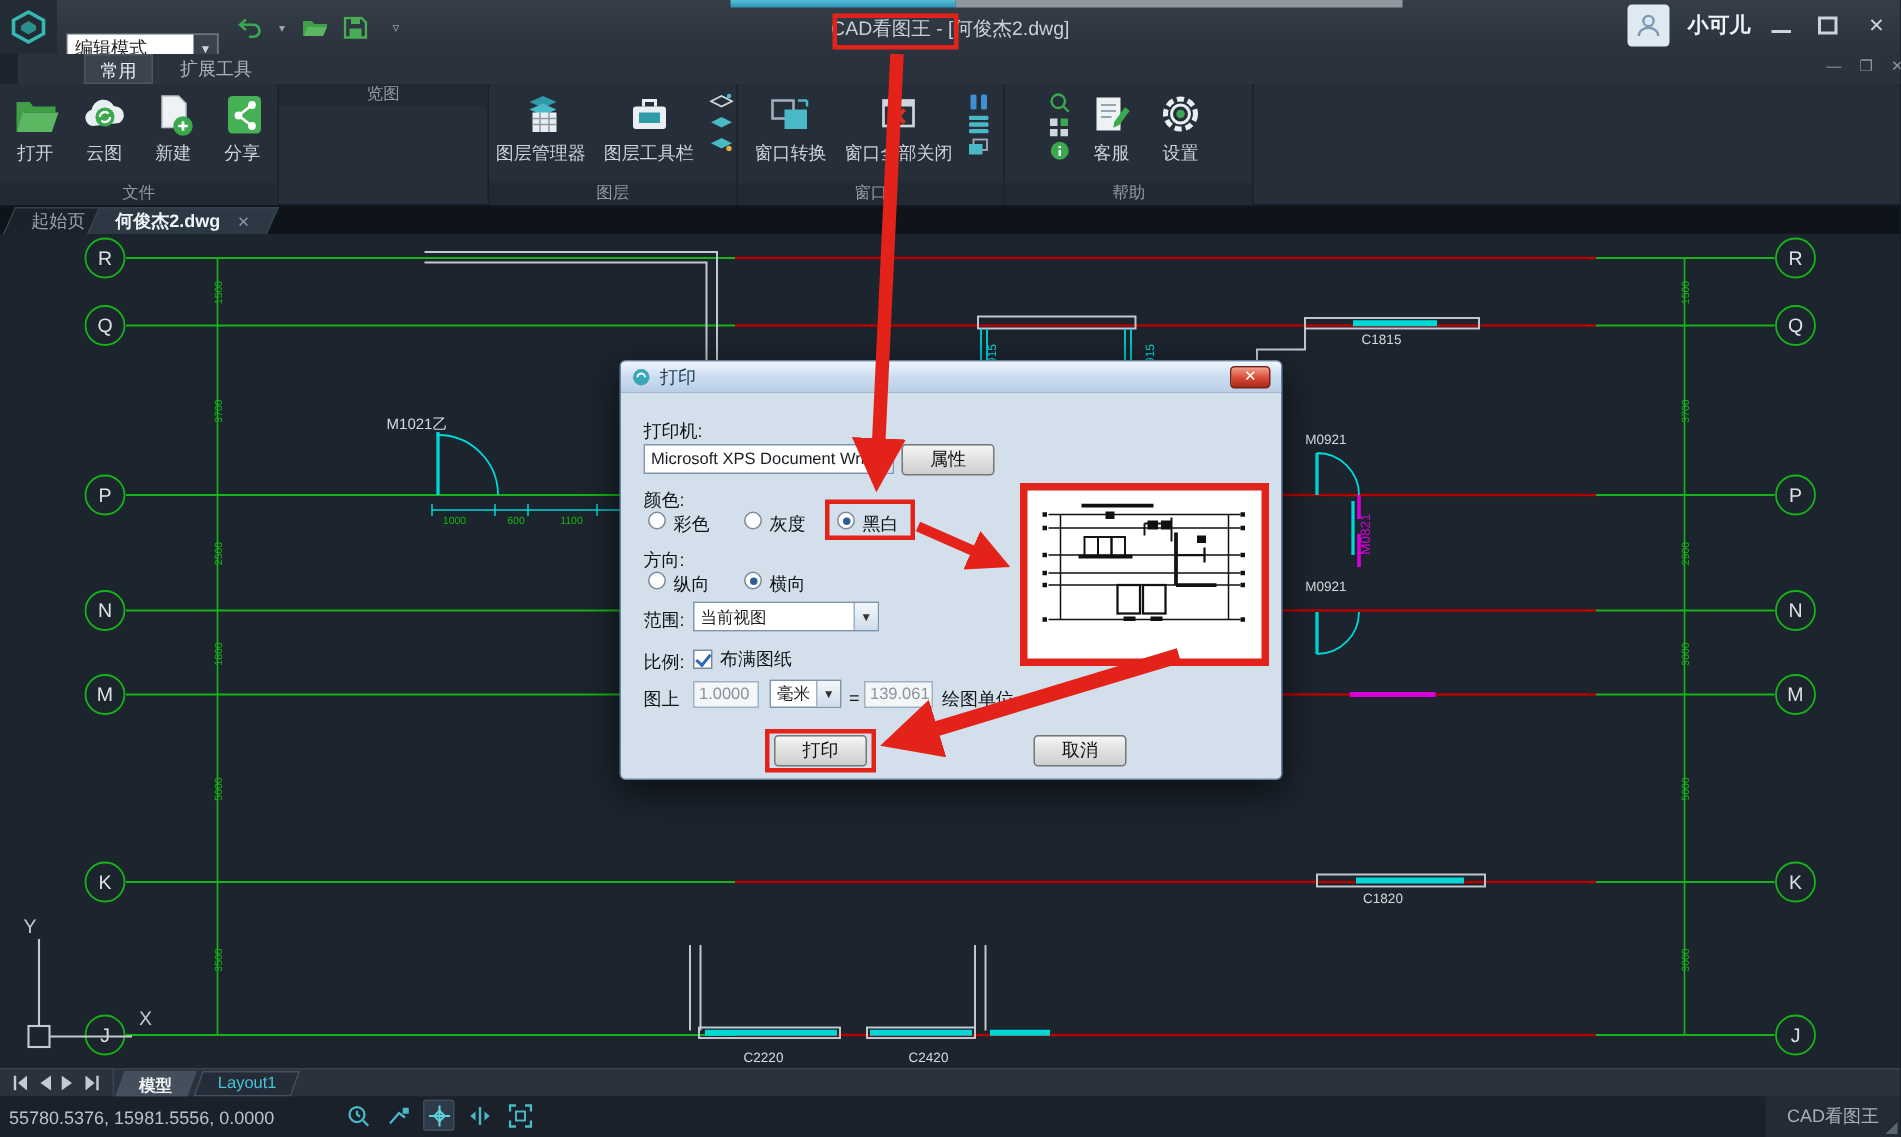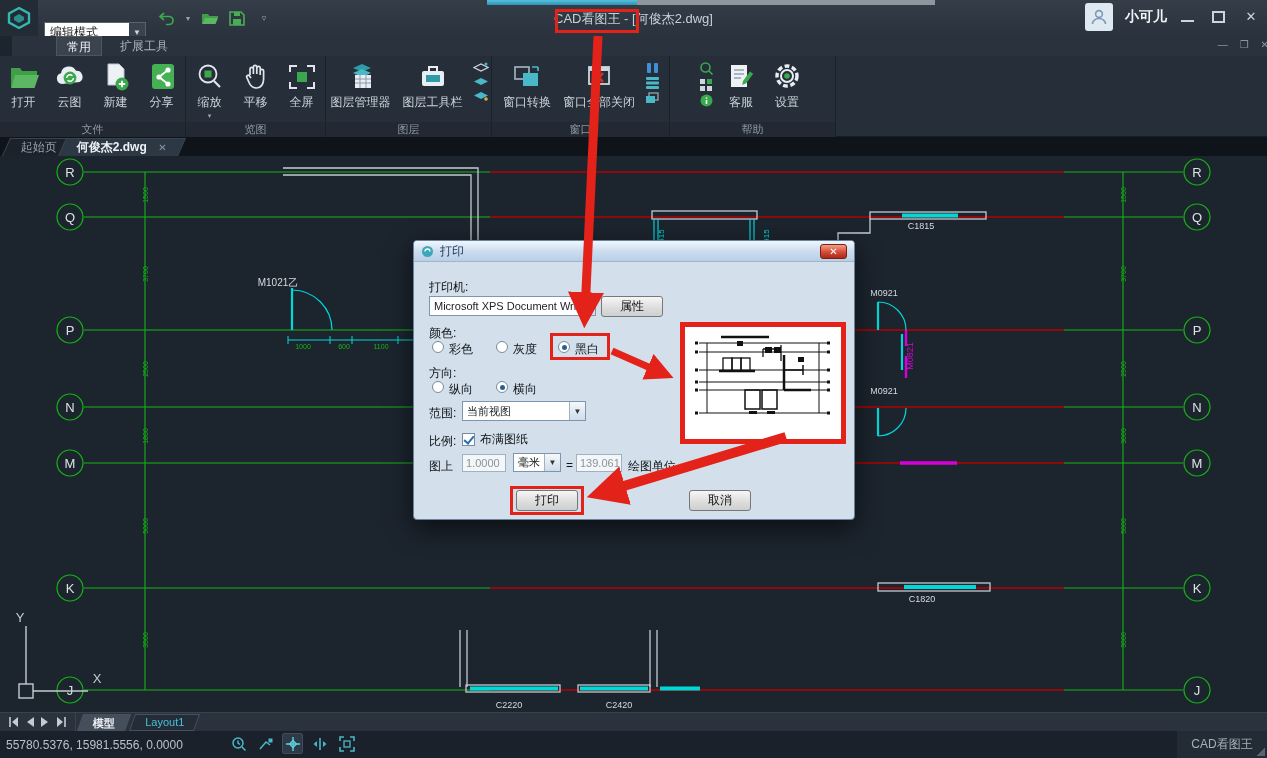--- a/index.html
+++ b/index.html
@@ -224,44 +224,20 @@
               <circle cx="14" cy="15" r="2.6" fill="#fff"></circle>
             <circle cx="23" cy="22" r="2.6" fill="#fff"></circle>
             </svg>
           <span class="rtext">分享</span>
         </div>
       </div>
       <div class="rlabel">文件</div>
     </div>
 
     <div class="rgroup" style="width:140px">
-      <div class="rbuttons">
-        <div class="rbtn">
-          <svg class="ricon" viewBox="0 0 34 30">
-            <circle cx="15" cy="12" r="8.5" fill="none" stroke="#dfe5ea" stroke-width="1.8"></circle>
-            <rect x="11.5" y="8.5" width="7" height="7" fill="#3aa84c"></rect>
-            <path d="M21 19 l6 6" stroke="#dfe5ea" stroke-width="2.2"></path>
-            </svg>
-          <span class="rtext">缩放</span>
-          <span class="mini-arrow">▾</span>
-        </div>
-        <div class="rbtn">
-          <svg class="ricon" viewBox="0 0 34 30">
-            <path d="M11 13 V7 a1.7 1.7 0 0 1 3.4 0 v5 M14.4 12 V5 a1.7 1.7 0 0 1 3.4 0 v7 M17.8 12 V6 a1.7 1.7 0 0 1 3.4 0 v7 M21.2 13 V9 a1.7 1.7 0 0 1 3.4 0 v8 c0 5-2.6 9-7 9 s-6.2-2-7.8-6 l-2-4.6 c-.7-1.7 1.5-3 2.7-1.5 l1.5 2" fill="none" stroke="#dfe5ea" stroke-width="1.7"></path>
-            </svg>
-          <span class="rtext">平移</span>
-        </div>
-        <div class="rbtn">
-          <svg class="ricon" viewBox="0 0 34 30">
-            <path d="M5 10 V4 h7 M22 4 h7 v6 M29 20 v6 h-7 M12 26 H5 v-6" fill="none" stroke="#dfe5ea" stroke-width="2"></path>
-            <rect x="12" y="10" width="10" height="10" fill="#3aa84c"></rect>
-            </svg>
-          <span class="rtext">全屏</span>
-        </div>
-      </div>
       <div class="rlabel">览图</div>
     </div>
 
     <div class="rgroup" style="width:166px">
       <div class="rbuttons">
         <div class="rbtn">
           <svg class="ricon" viewBox="0 0 34 30">
             <path d="M9 6 l9-4 9 4-9 4 Z" fill="#2f9aa8"></path>
             <path d="M9 11 l9-4 9 4-9 4 Z" fill="#49b9c7"></path>
             <rect x="11" y="13" width="16" height="13" fill="#e8eef2"></rect>

